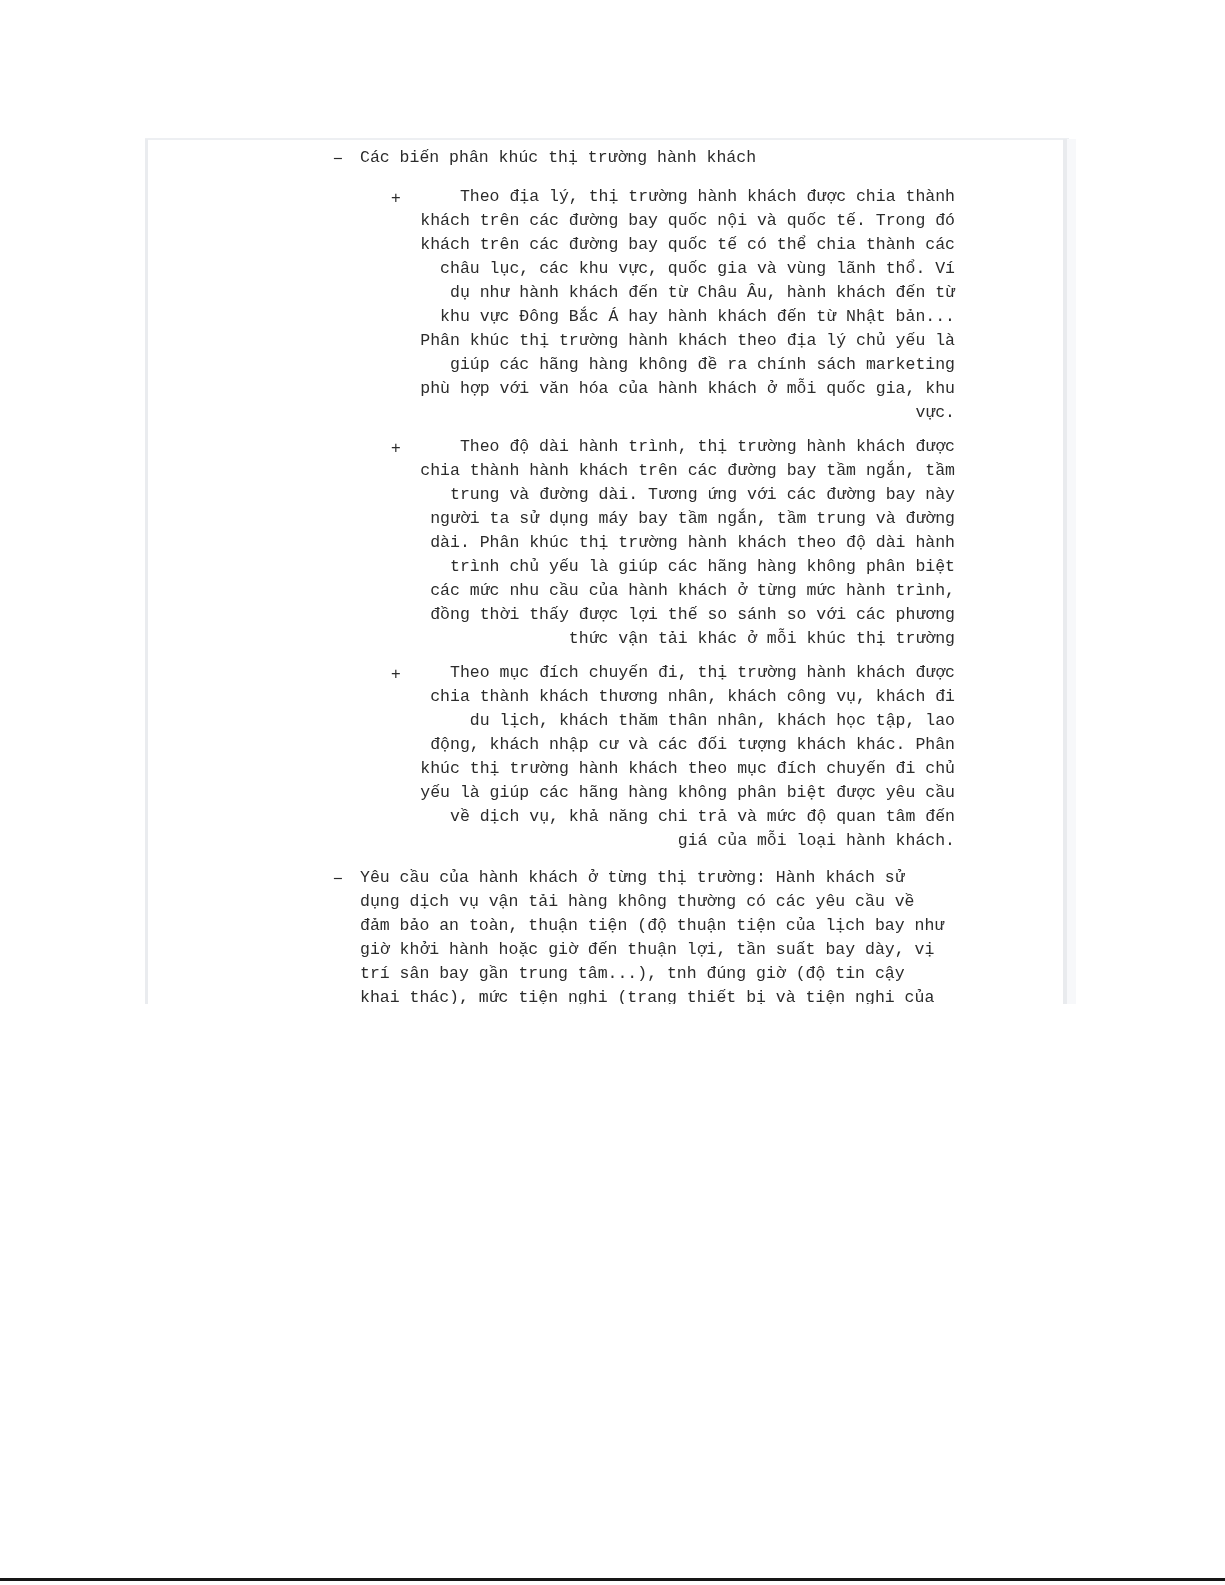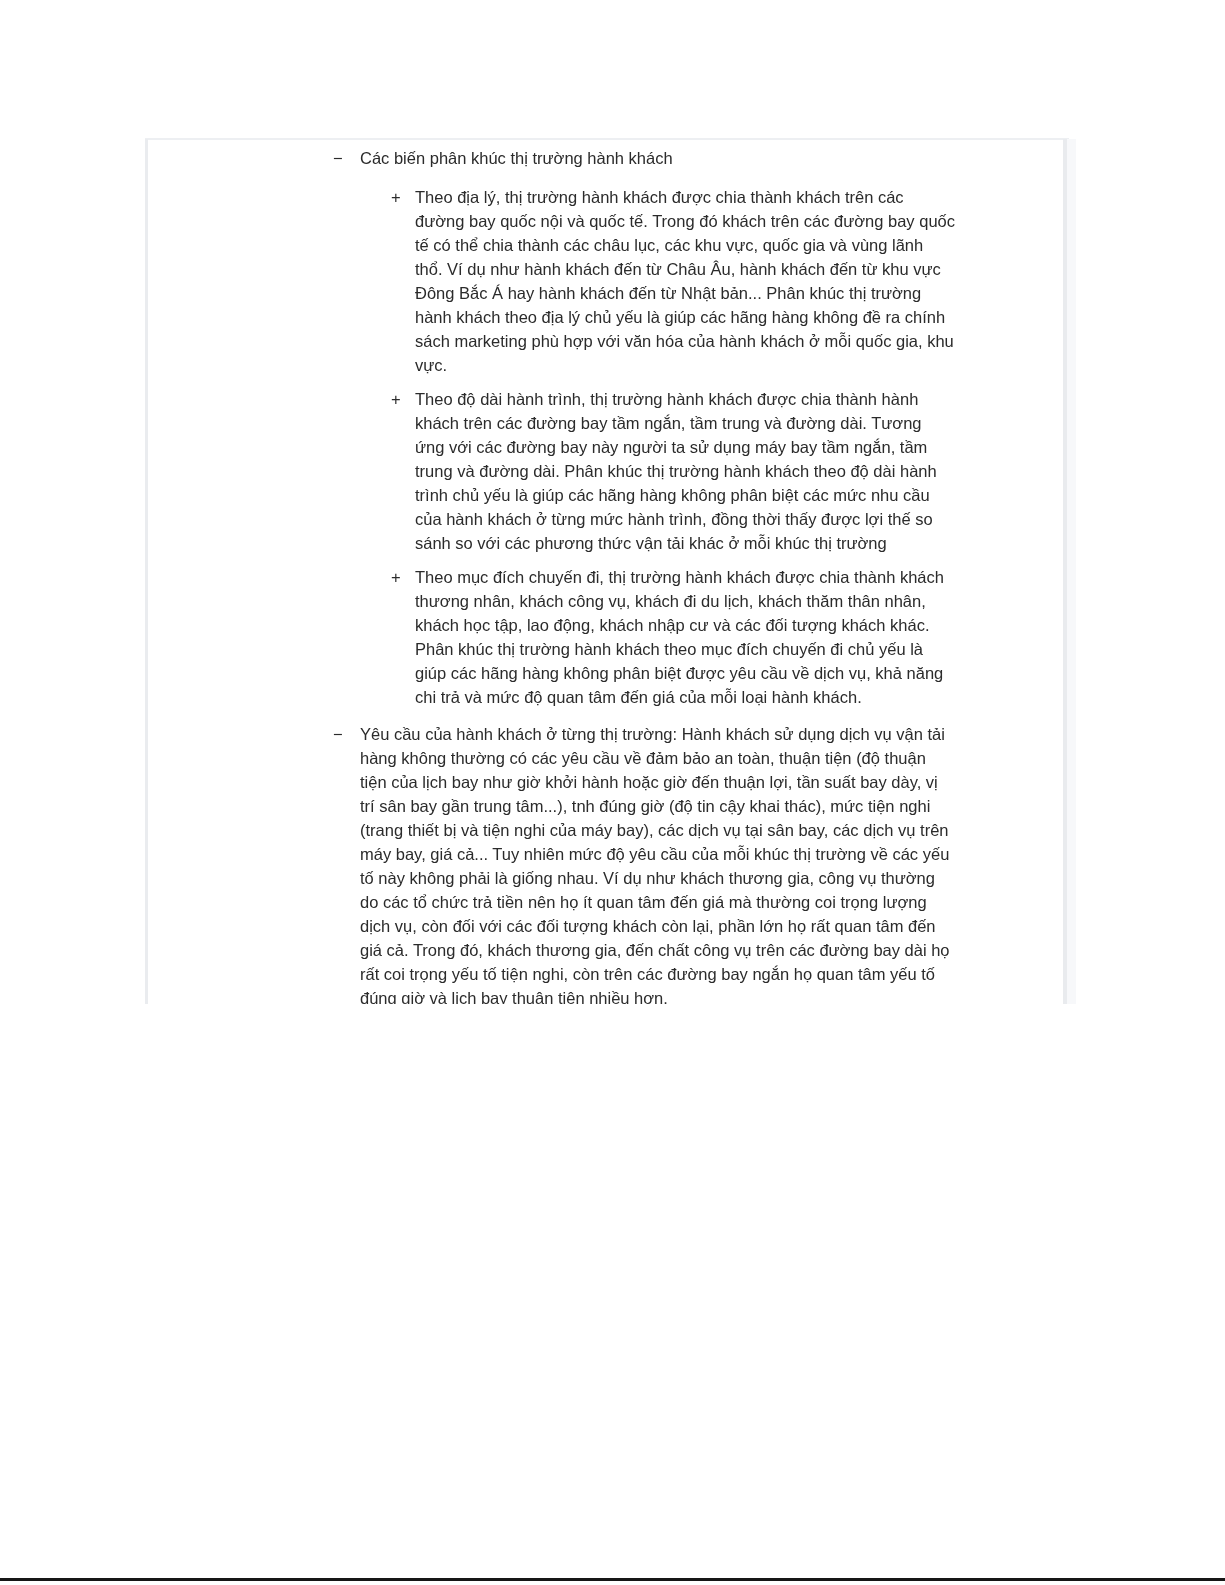--- a/index.html
+++ b/index.html
@@ -65,29 +65,30 @@
   .doc-item {
     display: flex;
     align-items: flex-start;
   }
   .doc-item .marker {
     flex: 0 0 auto;
     text-align: left;
   }
   .doc-item .itext {
     flex: 0 0 auto;
+    font-family: Liberation Mono, monospace;
   }
   
   .lvl1 { margin-left: 185px; }
   .lvl1 .marker { width: 27px; }
   .lvl1 .itext { width: 592px; }
   
   .lvl2 { margin-left: 243px; }
   .lvl2 .marker { width: 24px; }
-  .lvl2 .itext { width: 540px; }
+  .lvl2 .itext { width: 540px; text-align: right; }
 
   .mb15 { margin-bottom: 15px; }
   .mb10 { margin-bottom: 10px; }
   .mb13 { margin-bottom: 13px; }
   .mb6  { margin-bottom: 6px; }
 
   .bottom-rule {
     position: absolute;
     left: 0;
     top: 1578px;

